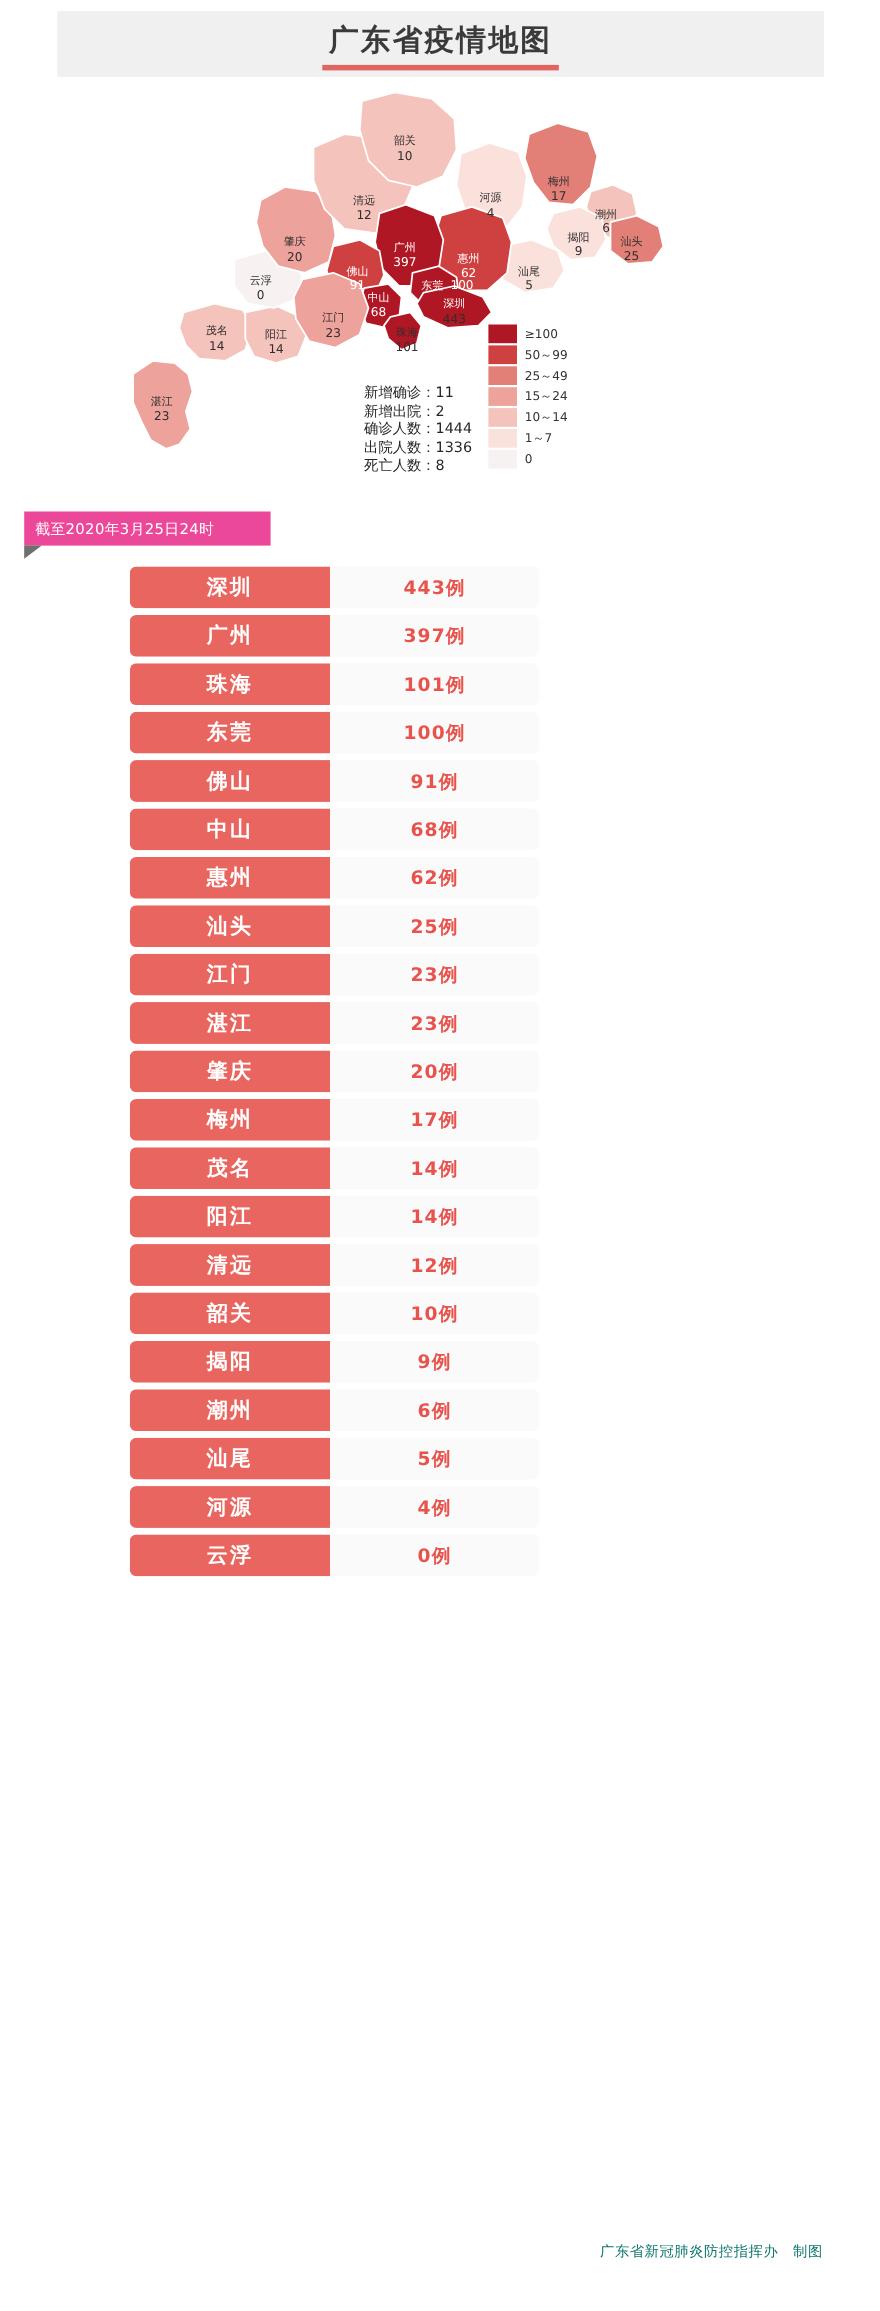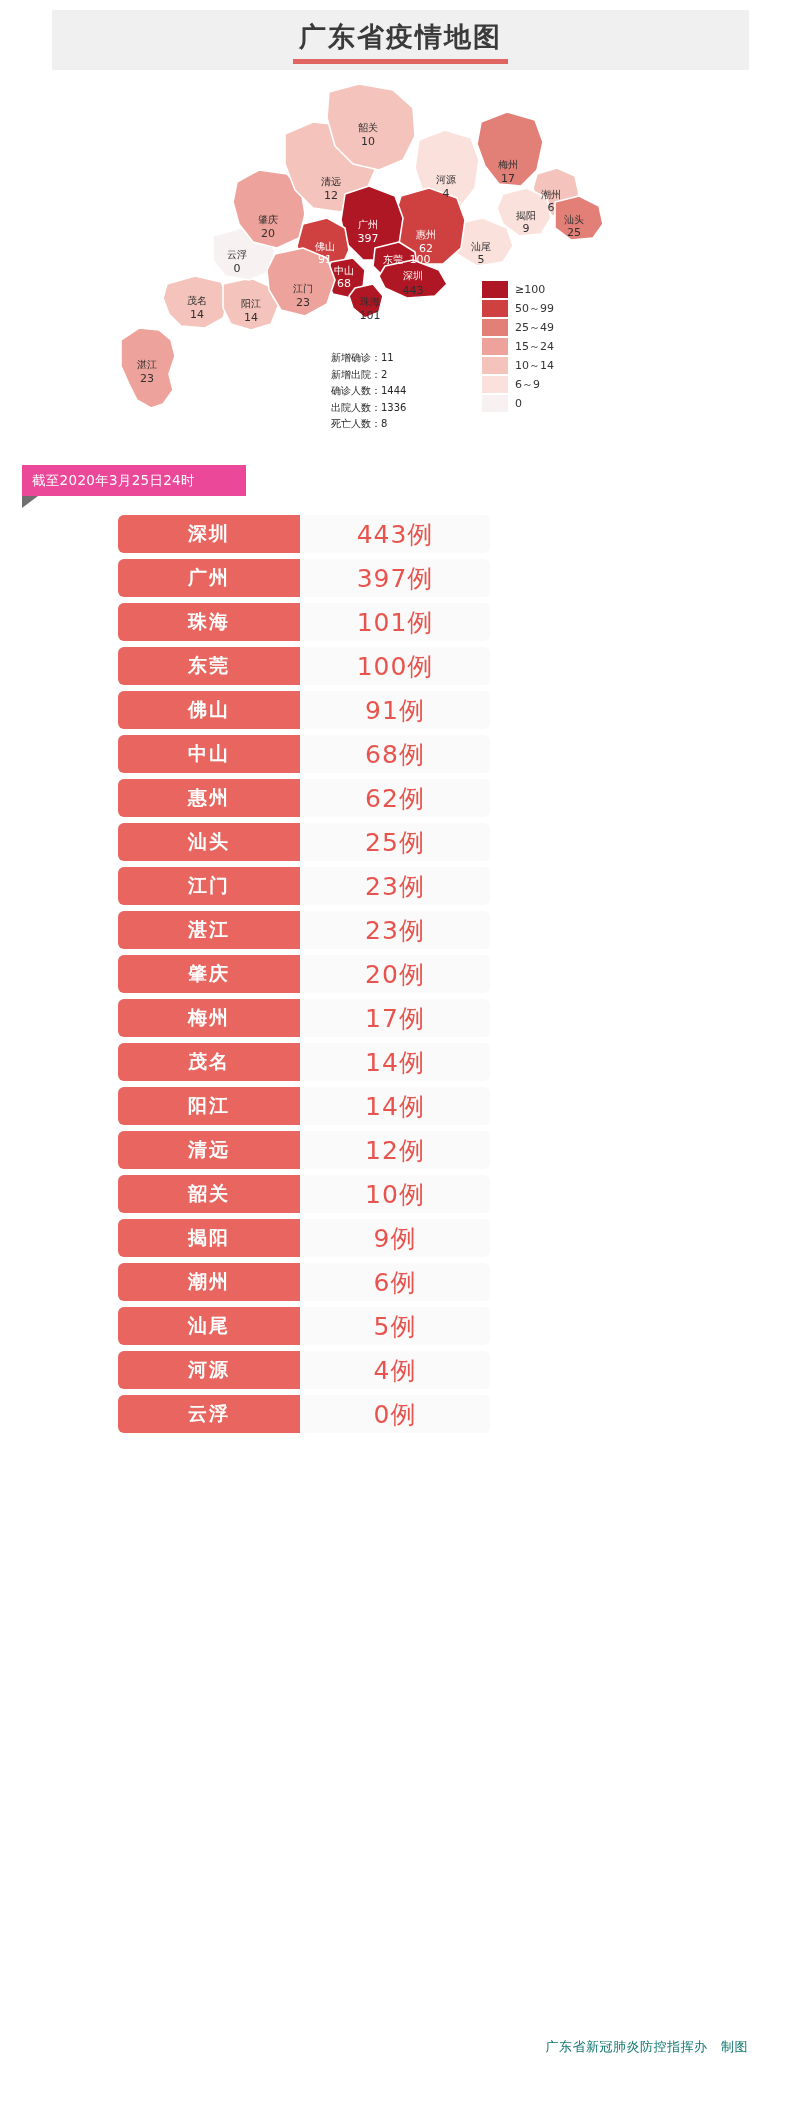--- a/index.html
+++ b/index.html
@@ -34,29 +34,29 @@
   .map-svg { position: absolute; left: 0; top: 0; width: 675px; height: 377px; }
 
   .map-label { font-size: 10px; fill: #2f2f2f; text-anchor: middle;
      font-family: "DejaVu Sans","Liberation Sans",sans-serif; }
   .map-label-w { fill: #ffffff; }
   .map-num { font-size: 11px; fill: #2f2f2f; text-anchor: middle;
      font-family: "DejaVu Sans","Liberation Sans",sans-serif; }
   .map-num-w { fill: #ffffff; }
 
   
-  .legend { position: absolute; left: 381px; top: 202px; width: 130px; margin-left: 38px; }
+  .legend { position: absolute; left: 381px; top: 216px; width: 130px; }
   .legend-row { display: flex; align-items: center; height: 19px; }
   .legend-sw { width: 26px; height: 17px; margin-right: 7px; }
   .legend-txt { font-size: 11px; color: #333;
      font-family: "DejaVu Sans","Liberation Sans",sans-serif; }
 
   
   .stats { position: absolute; left: 268px; top: 272px; }
-  .stat-line { font-size: 10px; color: #262626; line-height: 16.5px; white-space: nowrap;
+  .stat-line { font-size: 13px; color: #262626; line-height: 16.5px; white-space: nowrap;
      font-family: "DejaVu Sans","Liberation Sans",sans-serif; }
 
   
   .date-banner {
     position: absolute; left: 22px; top: 465px; width: 224px; height: 31px;
     background: #ec4899; display: flex; align-items: center; padding-left: 10px;
   }
   .date-banner span { color: #fff; font-size: 13.5px; letter-spacing: .3px;
      font-family: "DejaVu Sans","Liberation Sans",sans-serif; }
   .date-tail {
@@ -74,21 +74,21 @@
   }
   .rank-city {
     width: 182px; background: #e8665f; color: #ffffff;
     display: flex; align-items: center; justify-content: center;
     font-size: 19px; font-weight: bold; letter-spacing: 2px;
     font-family: "DejaVu Sans","Liberation Sans",sans-serif;
   }
   .rank-val {
     flex: 1; background: #fafafa; color: #e8534d;
     display: flex; align-items: center; justify-content: center;
-    font-size: 25px; font-weight: normal; letter-spacing: 1px;
+    font-size: 17px; font-weight: bold; letter-spacing: 1px;
     font-family: "DejaVu Sans","Liberation Sans",sans-serif;
   }
 
   
   .footer {
     position: absolute; left: 0; top: 2038px; width: 800px;
     text-align: right; padding-right: 52px;
     font-size: 13px; color: #0f766e; letter-spacing: .5px;
     font-family: "DejaVu Sans","Liberation Sans",sans-serif;
   }
@@ -213,21 +213,21 @@
       <div class="legend-row">
         <div class="legend-sw" style="background:#eda29b"></div>
         <div class="legend-txt">15～24</div>
       </div>
       <div class="legend-row">
         <div class="legend-sw" style="background:#f4c3bb"></div>
         <div class="legend-txt">10～14</div>
       </div>
       <div class="legend-row">
         <div class="legend-sw" style="background:#fbe1dc"></div>
-        <div class="legend-txt">6～9</div>
+        <div class="legend-txt">1～7</div>
       </div>
       <div class="legend-row">
         <div class="legend-sw" style="background:#f7f2f1"></div>
         <div class="legend-txt">0</div>
       </div>
     </div>
 
     <div class="stats">
       <div class="stat-line">新增确诊：11</div>
       <div class="stat-line">新增出院：2</div>

